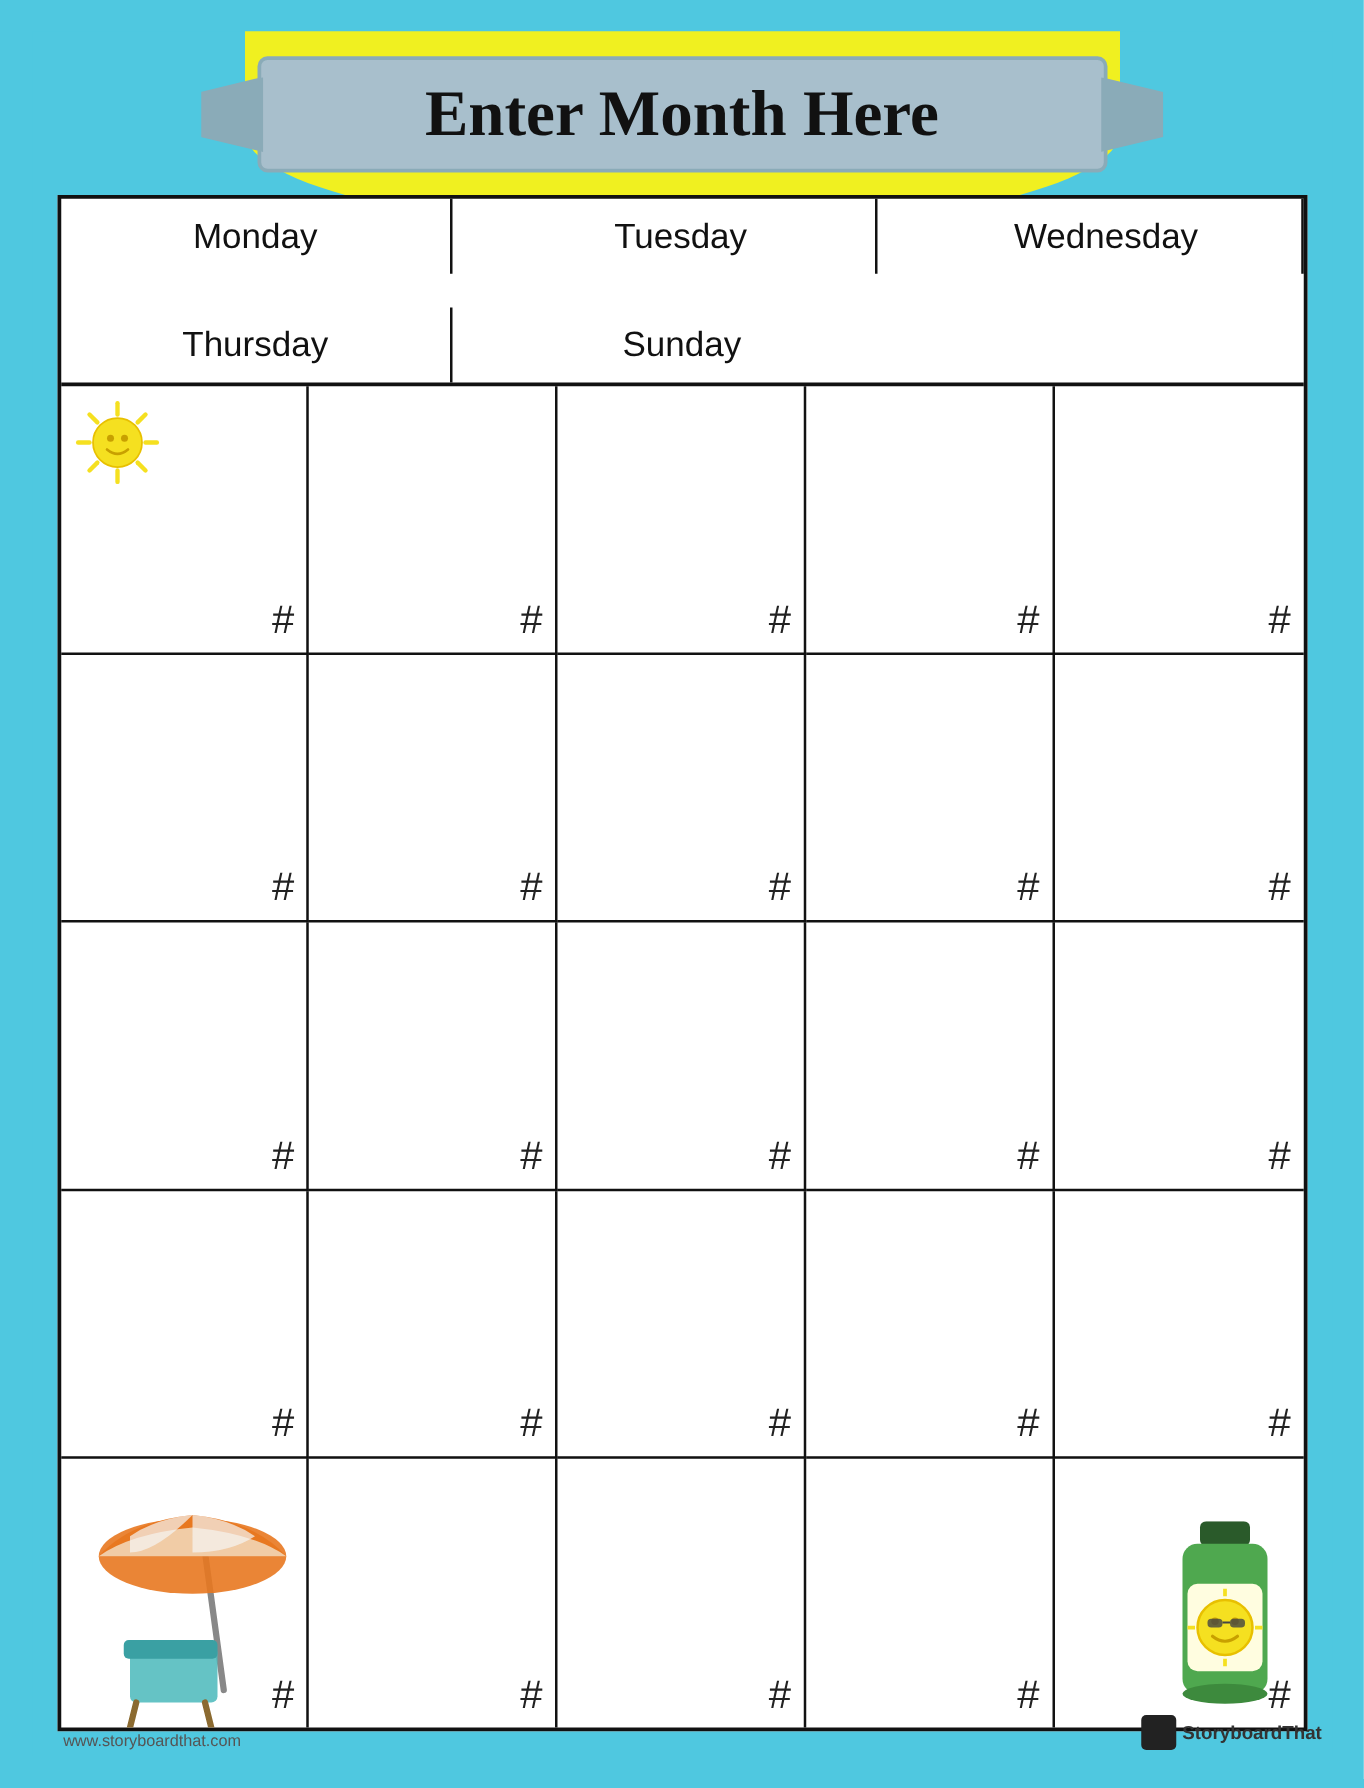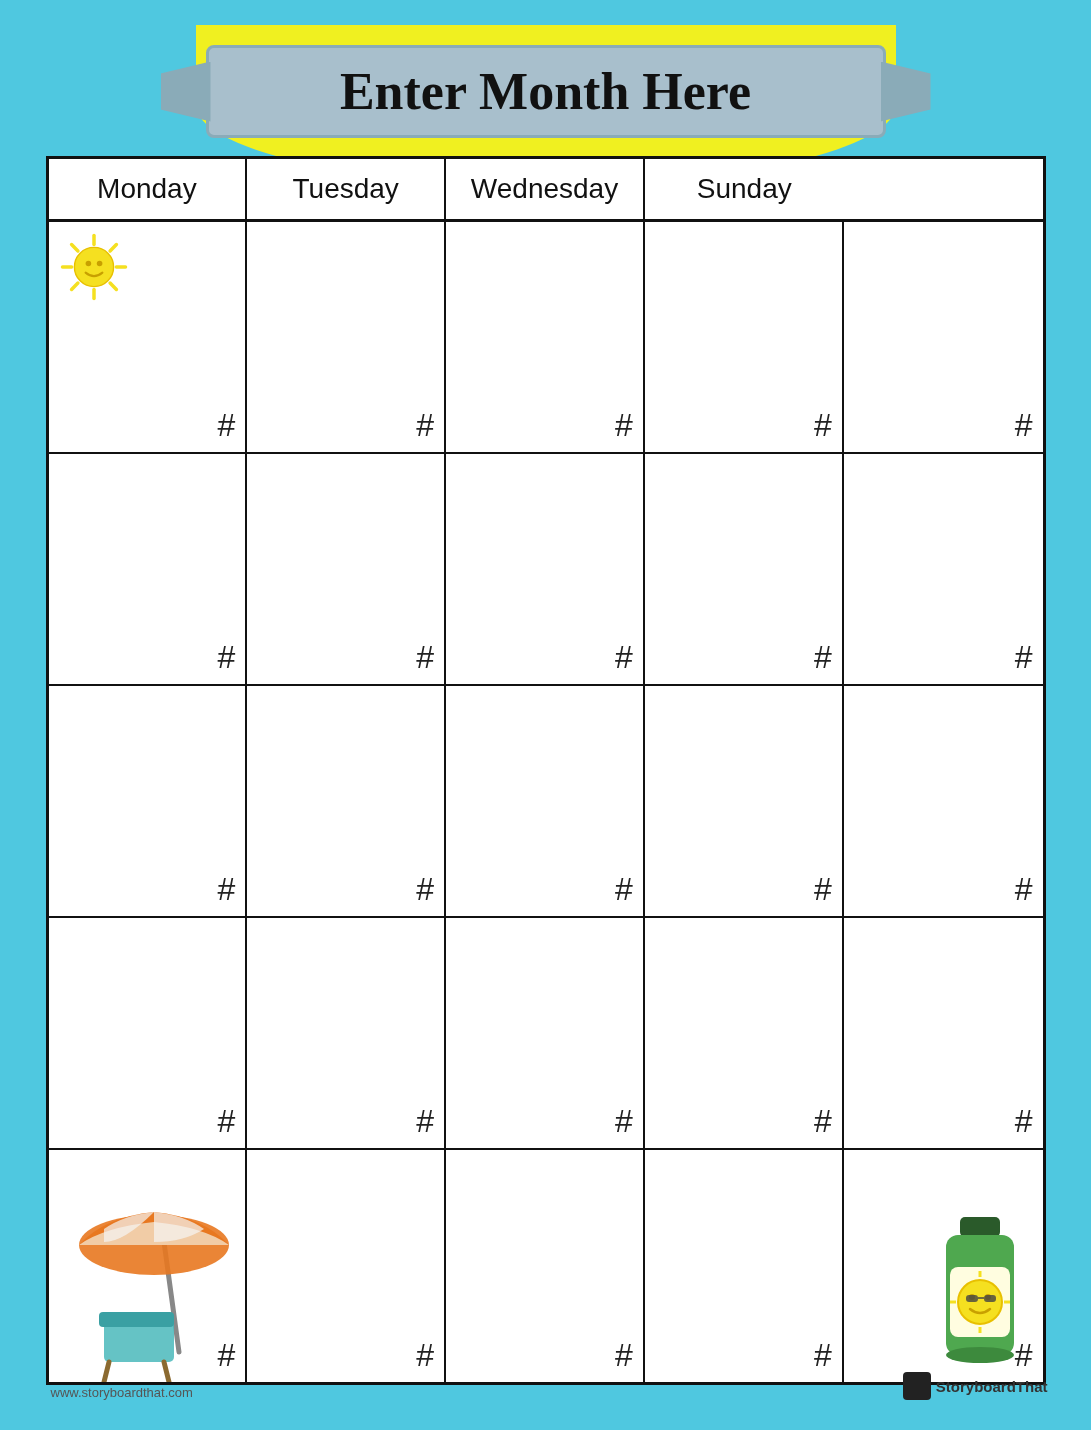--- a/index.html
+++ b/index.html
@@ -102,22 +102,23 @@
       flex: 1;
       background: white;
       border: 3px solid #111;
       display: flex;
       flex-direction: column;
     }
 
     
     .day-headers {
       display: grid;
-      grid-template-columns: repeat(5, 1fr);
+      grid-template-columns: repeat(3, 1fr);
       border-bottom: 3px solid #111;
+      gap: 27px;
     }
 
     .day-header {
       padding: 14px 8px;
       text-align: center;
       font-size: 28px;
       font-weight: normal;
       color: #111;
       border-right: 2px solid #111;
     }
@@ -179,21 +180,21 @@
       left: 25px;
       font-size: 13px;
       color: #555;
       z-index: 20;
       text-align: center;
     }
 
     .storyboard-logo {
       position: absolute;
       bottom: 5px;
-      right: 18px;
+      right: 8px;
       font-size: 15px;
       font-weight: bold;
       color: #333;
       z-index: 20;
       display: flex;
       align-items: center;
       gap: 5px;
     }
 
     .logo-icon {
@@ -216,20 +217,21 @@
       <span class="banner-title">Enter Month Here</span>
     </div>
   </div>
 
   <div class="calendar-container">
 
     <div class="day-headers">
       <div class="day-header">Monday</div>
       <div class="day-header">Tuesday</div>
       <div class="day-header">Wednesday</div>
+      <div class="day-header">Thursday</div>
       <div class="day-header">Sunday</div>
     </div>
 
     <div class="calendar-grid">
 
       <div class="cal-cell">
 
         <svg class="sun-icon" viewBox="0 0 100 100">
           <circle cx="50" cy="50" r="28" fill="#f5e020" stroke="#e8c000" stroke-width="2"></circle>
 

